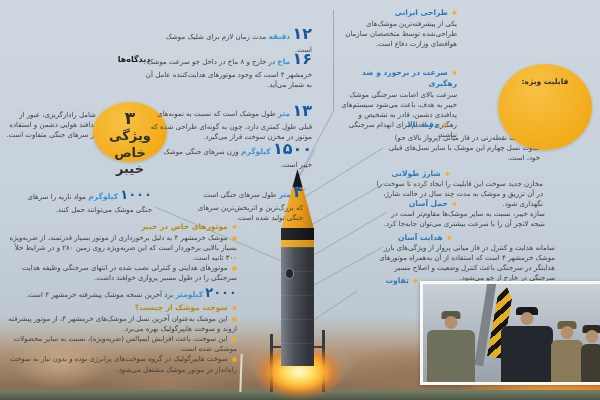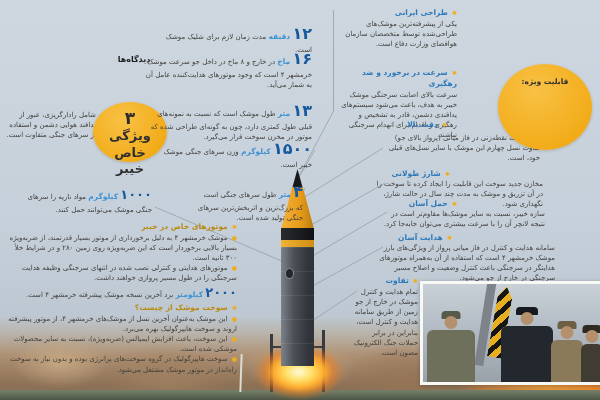--- a/index.html
+++ b/index.html
@@ -228,21 +228,20 @@
   <div class="abs txt" style="right:148px;top:233px;width:100px;">
     <span class="star">✱</span>
     <span class="sec-title">هدایت آسان</span>
   </div>
   <div class="abs txt" style="right:45px;top:243px;width:178px;">سامانه هدایت و کنترل در فاز میانی پرواز از ویژگی‌های بارز موشک خرمشهر ۴ است که استفاده از آن به‌همراه موتورهای هدایتگر در سرجنگی باعث کنترل وضعیت و اصلاح مسیر سرجنگی در خارج از جو می‌شود.</div>
 
   <div class="abs txt" style="right:182px;top:276px;width:64px;">
     <span class="star">✱</span>
     <span class="sec-title">تفاوت</span>
   </div>
-  <div class="abs txt" style="right:182px;top:287px;width:64px;">تمام هدایت و کنترل موشک در خارج از جو زمین از طریق سامانه هدایت و کنترل است، بنابراین در برابر حملات جنگ الکترونیک مصون است.</div>
 
   <div class="abs ycircle" style="left:498px;top:64px;width:94px;height:86px;">
     <span class="cap-title">قابلیت ویژه:</span>
   </div>
 
   <div class="abs op">
     <div class="op-arm"></div>
     <div class="op-missile"></div>
     <div class="fig f1">
         <span class="cap"></span>

